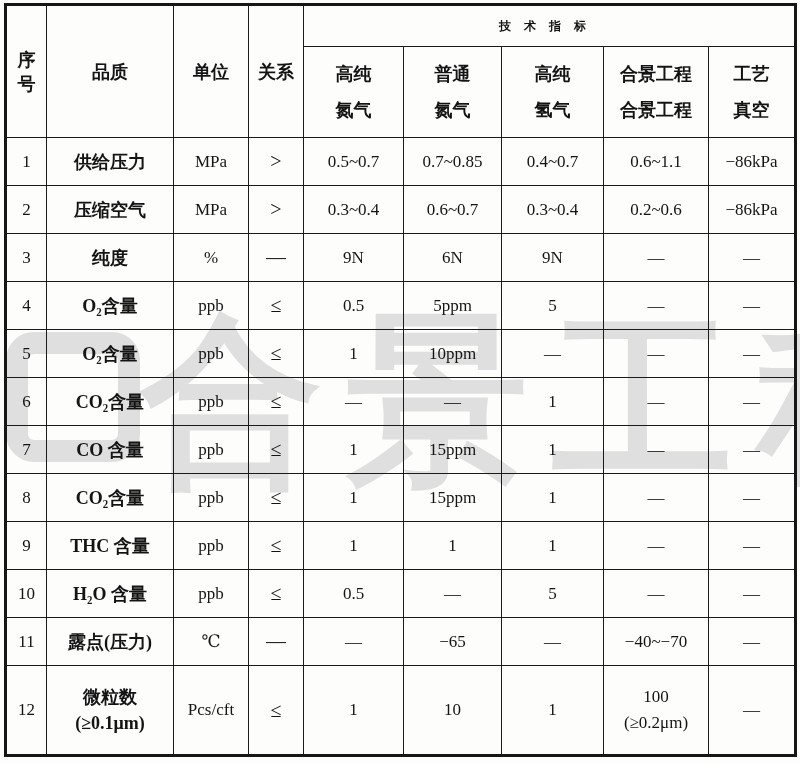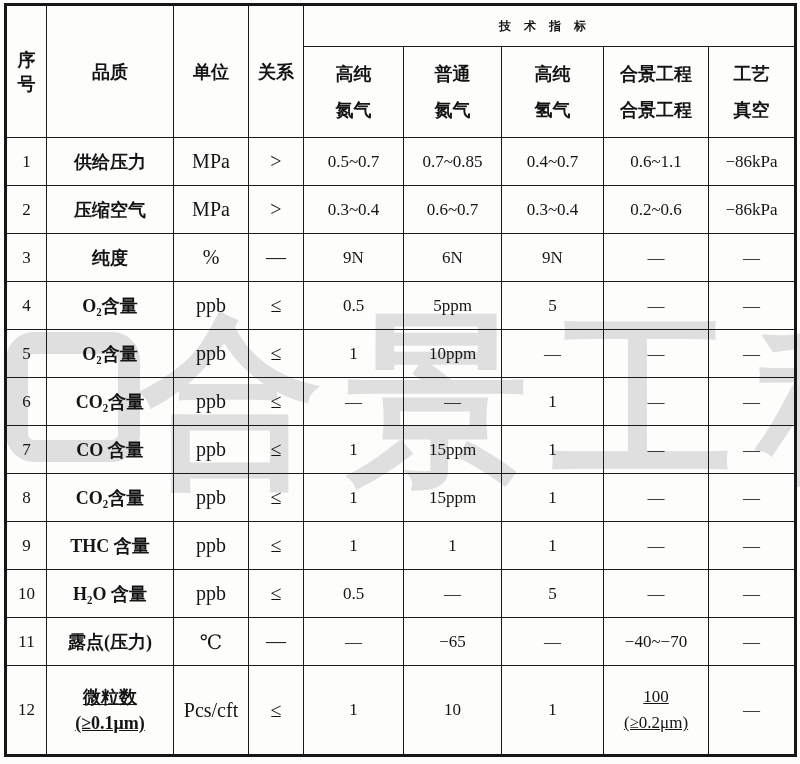--- a/index.html
+++ b/index.html
@@ -29,22 +29,22 @@
   td{border:1.8px solid #1a1a1a;text-align:center;vertical-align:middle;padding:0 2px;overflow:hidden;}
   tr.h1{height:42px;}
   tr.h2{height:91px;}
   tr.r{height:48px;}
   tr.r12{height:90px;}
   .cn{font-weight:700;font-size:18px;}
   .tech{letter-spacing:13px;font-size:12px;}
   .gas span{display:block;line-height:36px;}
   .num{font-size:17px;}
   .rel{font-size:20px;font-weight:400;}
-  .unit{font-size:20px;}
-  .two span{display:block;line-height:26px;text-decoration:underline;}
+  .unit{font-size:17px;}
+  .two span{display:block;line-height:26px;}
 </style>
 </head>
 <body>
 
 <div class="page">
 
   <div class="watermark">
     <div class="wm-logo"></div>
     <div class="wm-text">合景工程</div>
   </div>

